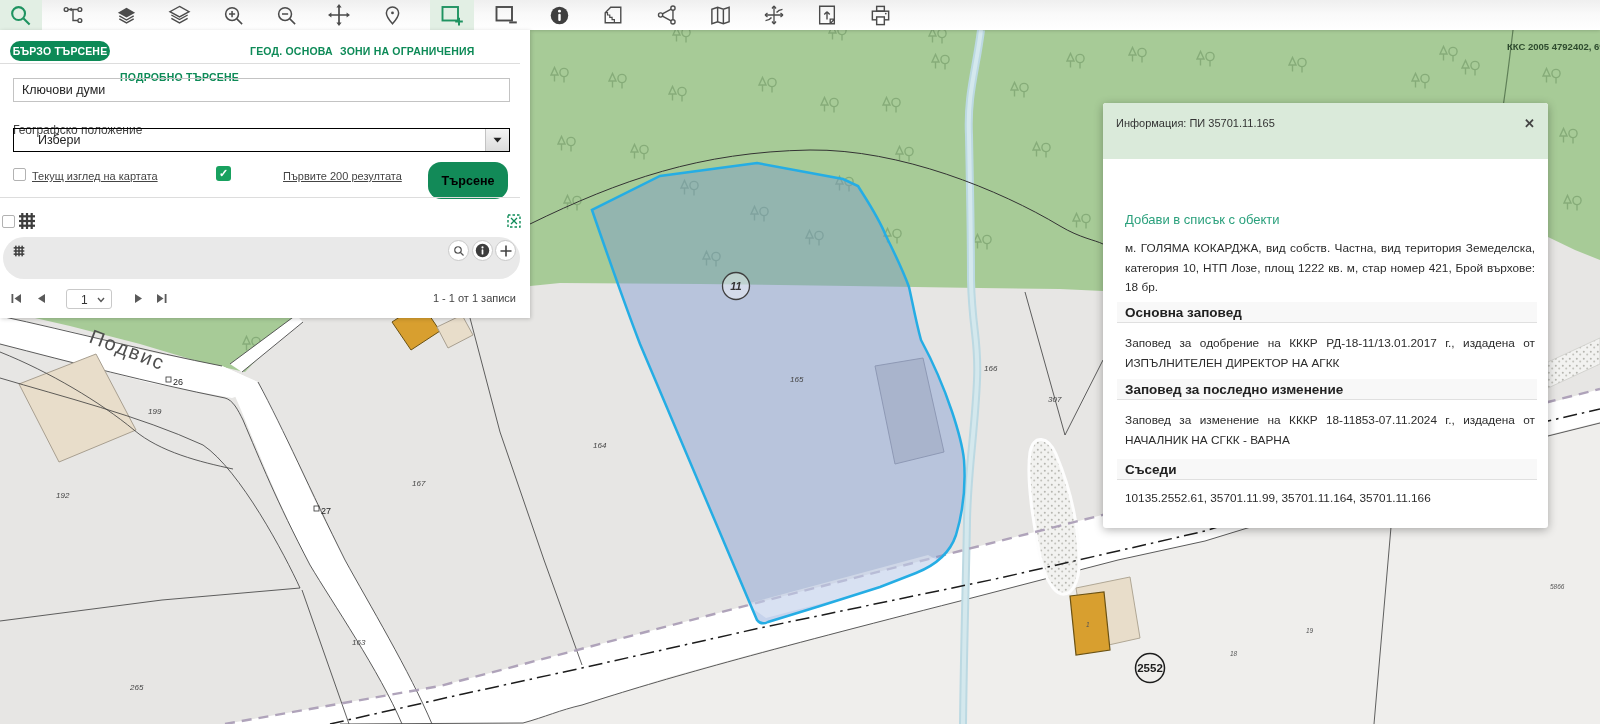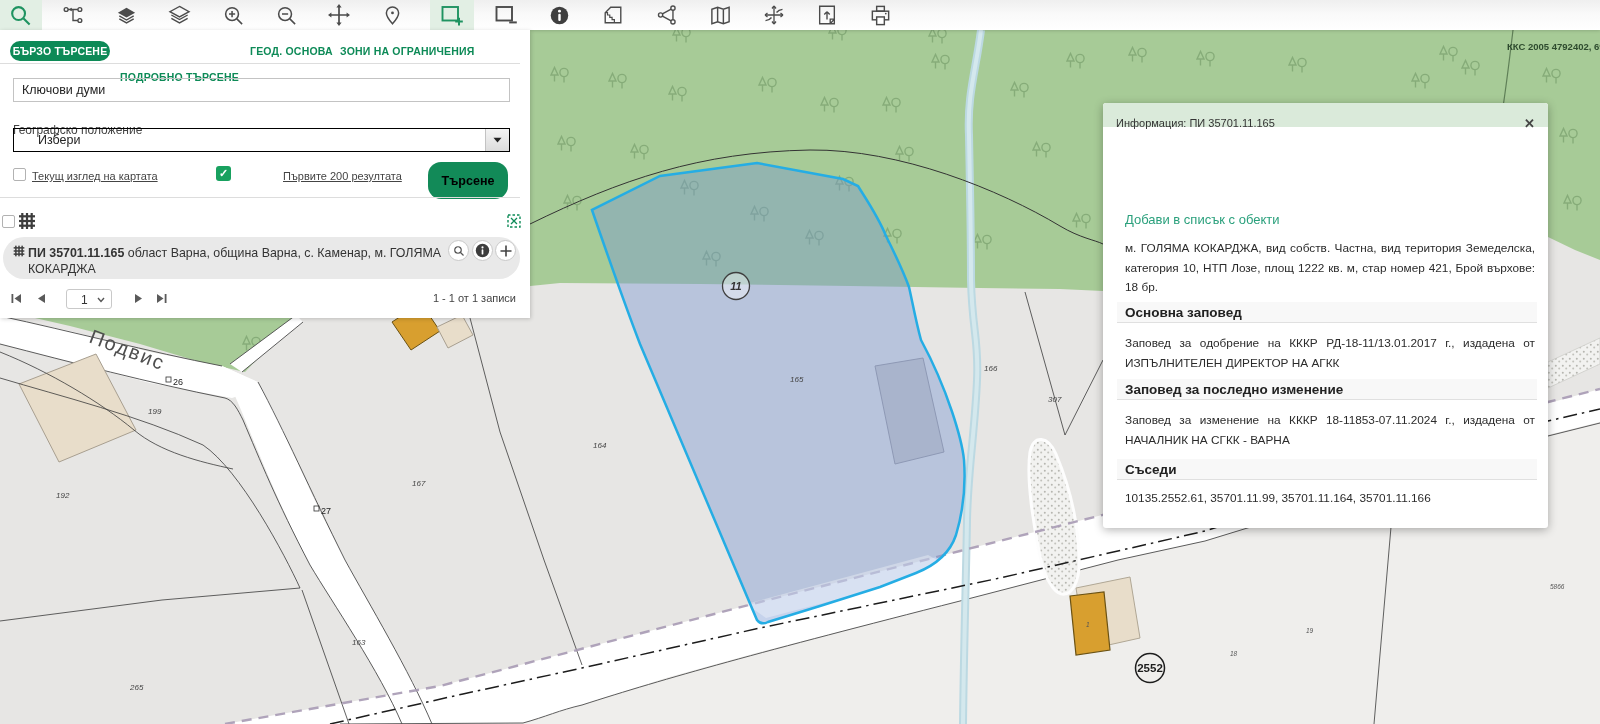--- a/index.html
+++ b/index.html
@@ -21,21 +21,21 @@
 .cbg{position:absolute;width:15px;height:15px;border-radius:3px;background:#18a15f;color:#fff;display:flex;align-items:center;justify-content:center;font-size:11px;font-weight:bold;}
 .cblab{position:absolute;font-size:11px;color:#444;text-decoration:underline;}
 #searchbtn{position:absolute;left:428px;top:132px;width:80px;height:37px;border-radius:13px;background:#128a58;color:#000000;font-weight:bold;font-size:12.5px;display:flex;align-items:center;justify-content:center;}
 #rescard{position:absolute;left:3px;top:207px;width:517px;height:42px;border-radius:21px;background:#e9e9e9;}
 #restext{position:absolute;left:25px;top:9px;width:440px;font-size:12.4px;color:#333;line-height:15.5px;}
 .cbtn{position:absolute;top:210px;width:21px;height:21px;border-radius:50%;background:#fff;border:1px solid #c9c9c9;display:flex;align-items:center;justify-content:center;}
 #pgrow{position:absolute;left:0;top:259px;width:520px;height:20px;}
 #pgsel{position:absolute;left:66px;top:0;width:46px;height:20px;border:1px solid #c9c9c9;border-radius:3px;background:#fff;font-size:12px;color:#333;}
 #pgcount{position:absolute;right:4px;top:3px;font-size:11px;color:#444;}
 #popup{position:absolute;left:1103px;top:103px;width:445px;height:425px;background:#fff;z-index:30;border-radius:3px;box-shadow:0 2px 10px rgba(0,0,0,.3);font-family:"Liberation Sans",sans-serif;}
-#pophead{position:absolute;left:0;top:0;width:445px;height:24px;background:#daeada;border-radius:3px 3px 0 0;}
+#pophead{position:absolute;left:0;top:0;width:445px;height:56px;background:#daeada;border-radius:3px 3px 0 0;}
 #pophead .t{position:absolute;left:13px;top:14px;font-size:11px;color:#333;}
 #pophead .x{position:absolute;right:13px;top:13px;font-size:13px;font-weight:bold;color:#444;}
 .band{position:absolute;left:14px;width:420px;background:#f8f8f8;border-bottom:1px solid #e0e0e0;font-weight:bold;color:#222;}
 #ptitle{top:59px;height:37px;font-size:13px;line-height:18.5px;padding:1px 0 0 8px;}
 .sect{height:21px;font-size:13.5px;line-height:21px;padding-left:8px;}
 .ptext{position:absolute;left:22px;width:410px;font-size:11.8px;color:#2b2b2b;line-height:19.5px;}
 .jl{text-align:justify;text-align-last:justify;}
 #plink{position:absolute;left:22px;top:109px;font-size:13px;color:#2aa07c;}
 </style></head>
 <body>
@@ -306,21 +306,20 @@
     <svg style="position:absolute;left:10px;top:8px;" width="12" height="12" viewBox="0 0 18 18">
           <g fill="#3d3d3d">
             <rect x="1" y="3.2" width="16" height="2.2"></rect>
             <rect x="1" y="7.9" width="16" height="2.2"></rect>
             <rect x="1" y="12.6" width="16" height="2.2"></rect>
             <rect x="3.2" y="1" width="2.2" height="16"></rect>
             <rect x="7.9" y="1" width="2.2" height="16"></rect>
             <rect x="12.6" y="1" width="2.2" height="16"></rect>
           </g>
         </svg>
-    <div id="restext"><b>ПИ 35701.11.165</b> област Варна, община Варна, с. Каменар, м. ГОЛЯМА<br>КОКАРДЖА</div>
   </div>
   <div class="cbtn" style="left:448px;">
         <svg width="12" height="12" viewBox="0 0 24 24" fill="none" stroke="#555" stroke-width="2.4">
           <circle cx="10" cy="10" r="6.5"></circle>
           <path d="M15.5,15.5 L21,21"></path>
         </svg>
       </div>
   <div class="cbtn" style="left:472px;">
         <svg width="17" height="17" viewBox="0 0 24 24">
           <circle cx="12" cy="12" r="9.5" fill="#3d3d3d"></circle>

